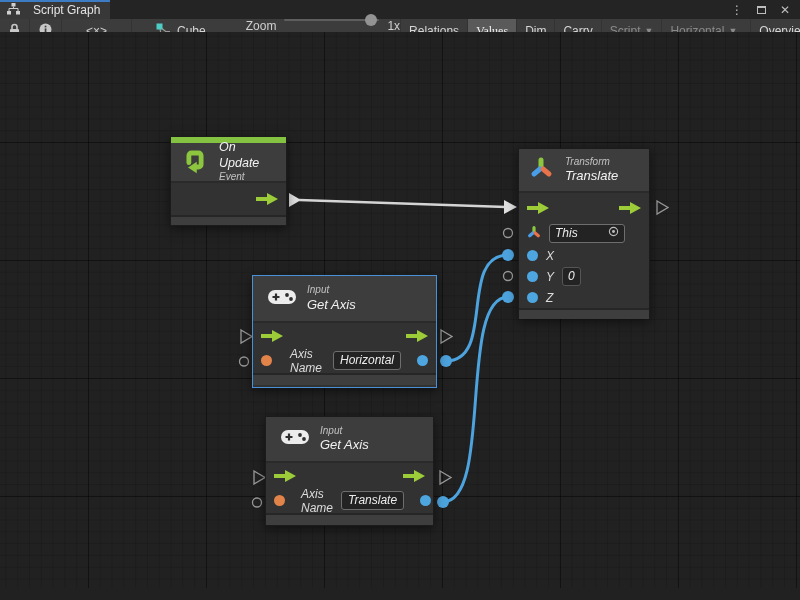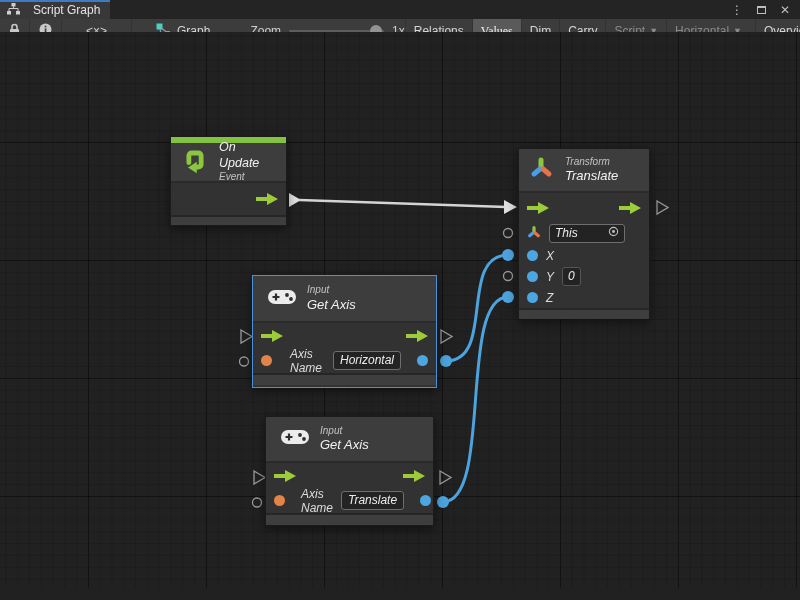--- a/index.html
+++ b/index.html
@@ -14,21 +14,21 @@
   .win-controls { margin-left:auto; display:flex; align-items:center; gap:14px; padding-right:10px; color:#bdbdbd; }
   .win-controls span { font-size:12px; line-height:1; cursor:default; }
   .maxbox { display:inline-block; width:9px; height:8px; border:1px solid #bdbdbd; border-top-width:2px; }
 
   
   .toolbar { height:25px; background:#3c3c3c; border-bottom:1px solid #1f1f1f; display:flex; align-items:stretch; font-size:12px; }
   .tb-group { display:flex; align-items:stretch; }
   .tb-btn { display:flex; align-items:center; justify-content:center; padding:0 9px; border-right:1px solid #333; color:#cfcfcf; }
   .tb-btn.wide { padding:0 24px; }
   .graph-picker { display:flex; align-items:center; gap:6px; padding:0 10px; margin-left:14px; color:#d6d6d6; }
-  .zoom-group { display:flex; align-items:center; gap:8px; margin-left:30px; color:#cfcfcf; }
+  .zoom-group { display:flex; align-items:flex-start; gap:8px; margin-left:30px; color:#cfcfcf; }
   .slider-track { position:relative; width:95px; height:2px; background:#5e5e5e; border-radius:1px; }
   .slider-handle { position:absolute; right:2px; top:-5px; width:12px; height:12px; border-radius:50%; background:#939393; }
   .tb-right { margin-left:auto; display:flex; align-items:stretch; }
   .tbtn { display:flex; align-items:center; gap:4px; padding:0 8px; border-left:1px solid #333; background:none; border-top:none; border-bottom:none; border-right:none; color:#d6d6d6; font-size:12px; font-family:inherit; cursor:default; }
   .tbtn.active { background:#5a5a5a; color:#f0f0f0;font-family:Liberation Serif, serif; }
   .tbtn.disabled { color:#8a8a8a; }
   .tbtn .arrow { font-size:9px; color:#8a8a8a; }
   .tbtn.gap { margin-left:5px; border-left:1px solid #333; }
 
   
@@ -112,21 +112,21 @@
 
   <div class="graph-picker">
     <span>
       <svg width="15" height="13" viewBox="0 0 15 13">
           <path d="M3.5 3.5L11 9.5M3.5 3.5L5 11" stroke="#9a9a9a" stroke-width="1.2" fill="none"></path>
           <rect x="0.5" y="0.5" width="6" height="6" fill="#4ecdc4"></rect>
           <rect x="10" y="8" width="4" height="4" fill="#9a9a9a"></rect>
           <rect x="3.5" y="9.5" width="3.5" height="3.5" fill="#9a9a9a"></rect>
         </svg>
     </span>
-    <span>Graph</span>
+    <span>Cube</span>
   </div>
 
   <div class="zoom-group">
     <span>Zoom</span>
     <span class="slider-track">
         <span class="slider-handle"></span>
       </span>
     <span>1x</span>
   </div>
 

